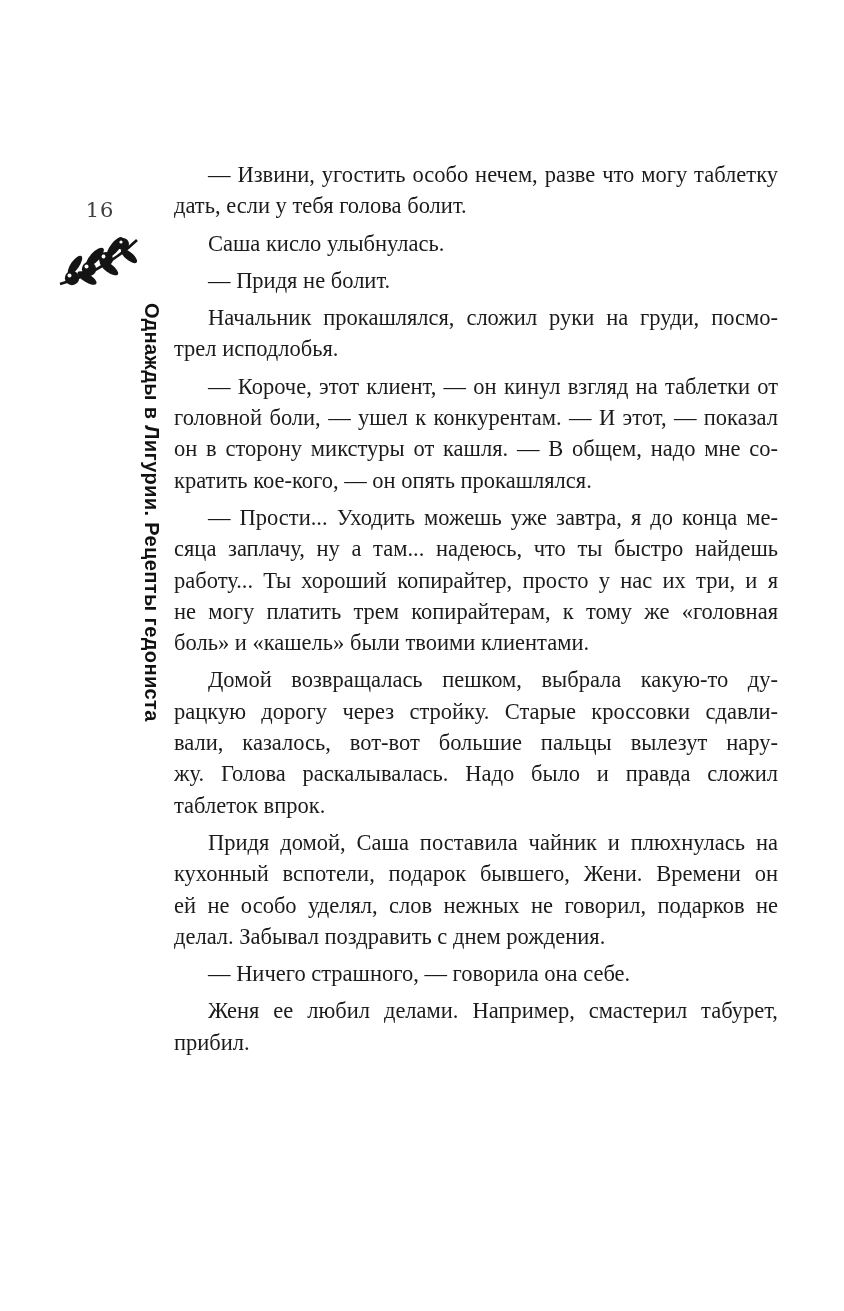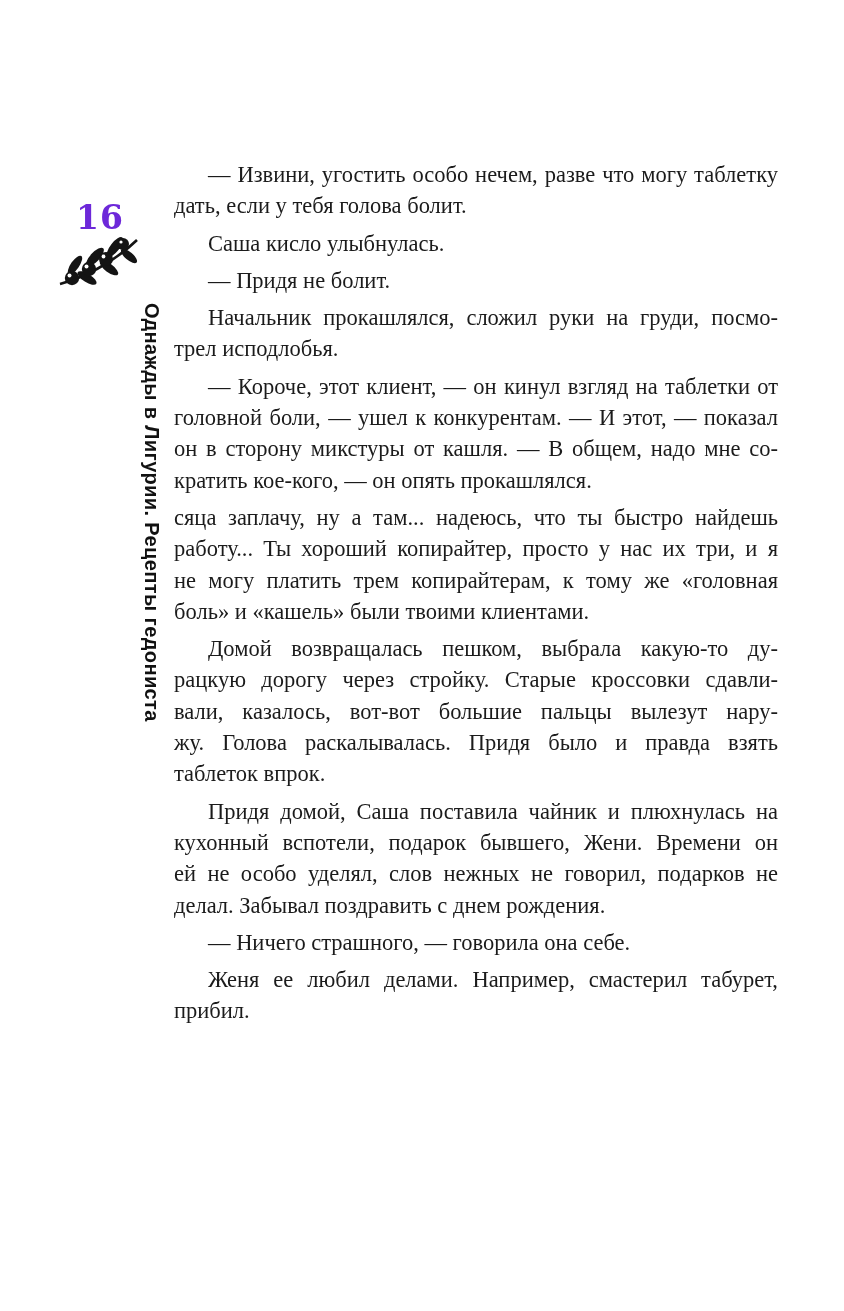--- a/index.html
+++ b/index.html
@@ -28,23 +28,23 @@
     width: 88px;
     height: 100%;
   }
   .page-number {
     position: absolute;
     top: 198px;
     left: 0;
     width: 100%;
     text-align: center;
     font-family: "DejaVu Serif", serif;
-    font-weight: bold;
-    font-size: 33px;
-    color: #6d28d9;
+    font-weight: normal;
+    font-size: 21px;
+    color: #404040;
     letter-spacing: 1px;
   }
   .ornament {
     position: absolute;
     top: 231px;
     left: 2px;
     width: 82px;
     height: 60px;
   }
   .margin-title {
@@ -126,30 +126,31 @@
         <div class="line first">Начальник прокашлялся, сложил руки на груди, посмо-</div>
         <div class="line last">трел исподлобья.</div>
       </div>
       <div class="paragraph">
         <div class="line first">— Короче, этот клиент, — он кинул взгляд на таблетки от</div>
         <div class="line">головной боли, — ушел к конкурентам. — И этот, — показал</div>
         <div class="line">он в сторону микстуры от кашля. — В общем, надо мне со-</div>
         <div class="line last">кратить кое-кого, — он опять прокашлялся.</div>
       </div>
       <div class="paragraph">
+        <div class="line first">— Прости... Уходить можешь уже завтра, я до конца ме-</div>
         <div class="line">сяца заплачу, ну а там... надеюсь, что ты быстро найдешь</div>
         <div class="line">работу... Ты хороший копирайтер, просто у нас их три, и я</div>
         <div class="line">не могу платить трем копирайтерам, к тому же «головная</div>
         <div class="line last">боль» и «кашель» были твоими клиентами.</div>
       </div>
       <div class="paragraph">
         <div class="line first">Домой возвращалась пешком, выбрала какую-то ду-</div>
         <div class="line">рацкую дорогу через стройку. Старые кроссовки сдавли-</div>
         <div class="line">вали, казалось, вот-вот большие пальцы вылезут нару-</div>
-        <div class="line">жу. Голова раскалывалась. Придя было и правда взять</div>
+        <div class="line">жу. Голова раскалывалась. Надо было и правда сложил</div>
         <div class="line last">таблеток впрок.</div>
       </div>
       <div class="paragraph">
         <div class="line first">Придя домой, Саша поставила чайник и плюхнулась на</div>
         <div class="line">кухонный вспотели, подарок бывшего, Жени. Времени он</div>
         <div class="line">ей не особо уделял, слов нежных не говорил, подарков не</div>
         <div class="line last">делал. Забывал поздравить с днем рождения.</div>
       </div>
       <div class="paragraph">
         <div class="line first last">— Ничего страшного, — говорила она себе.</div>

